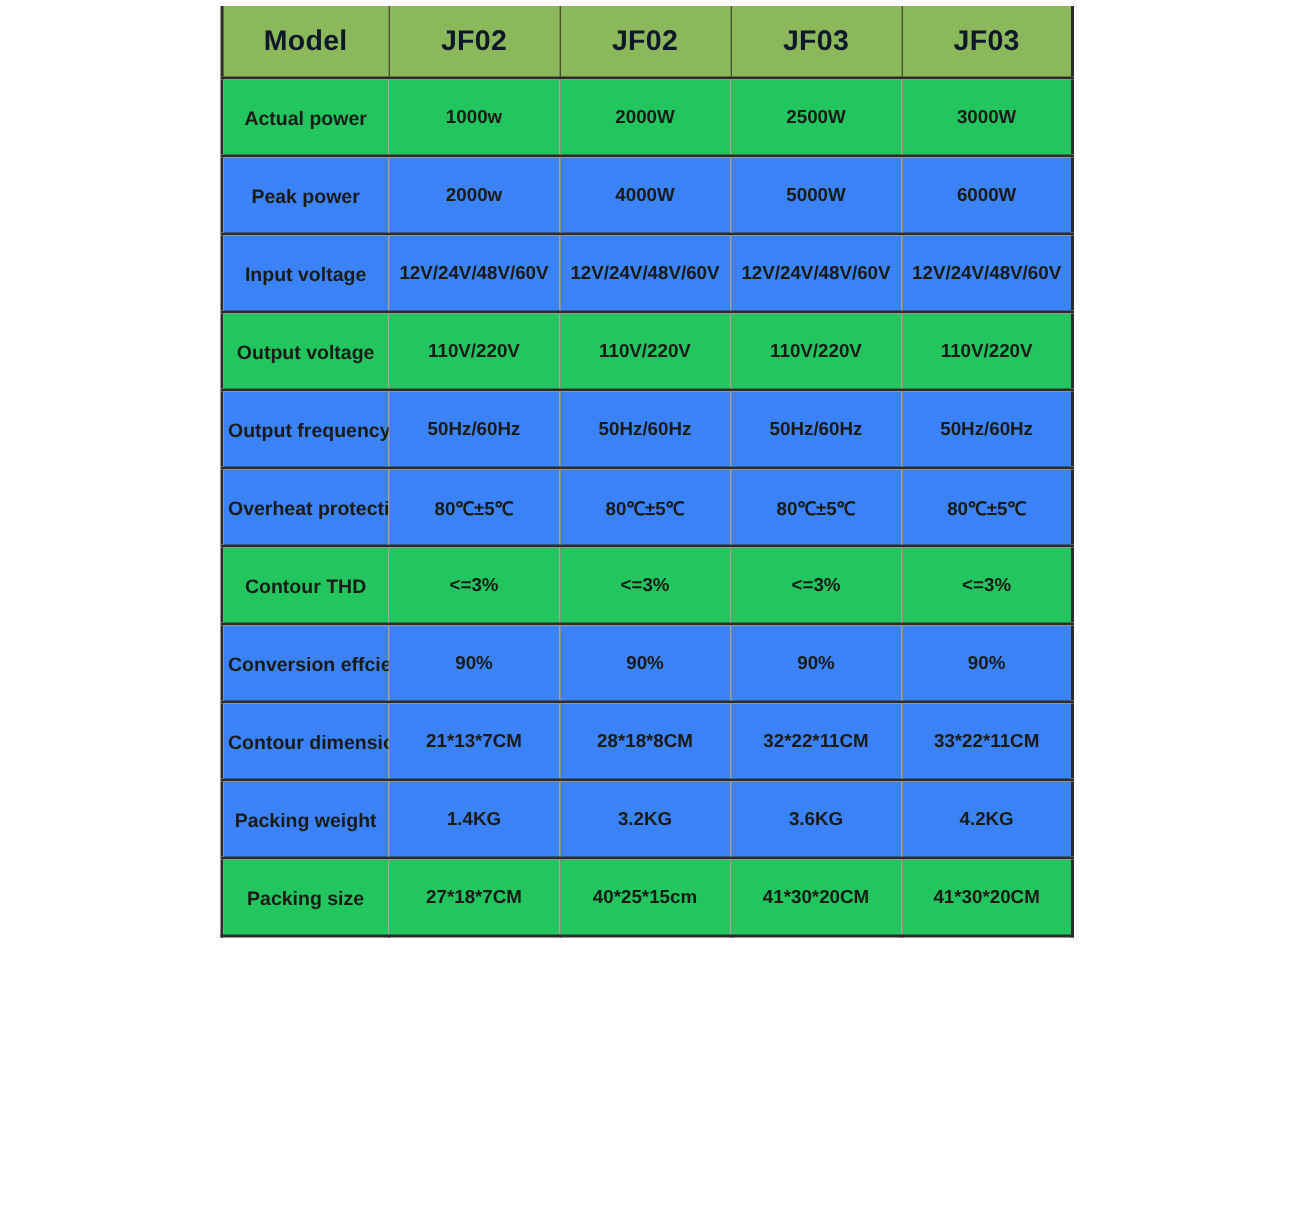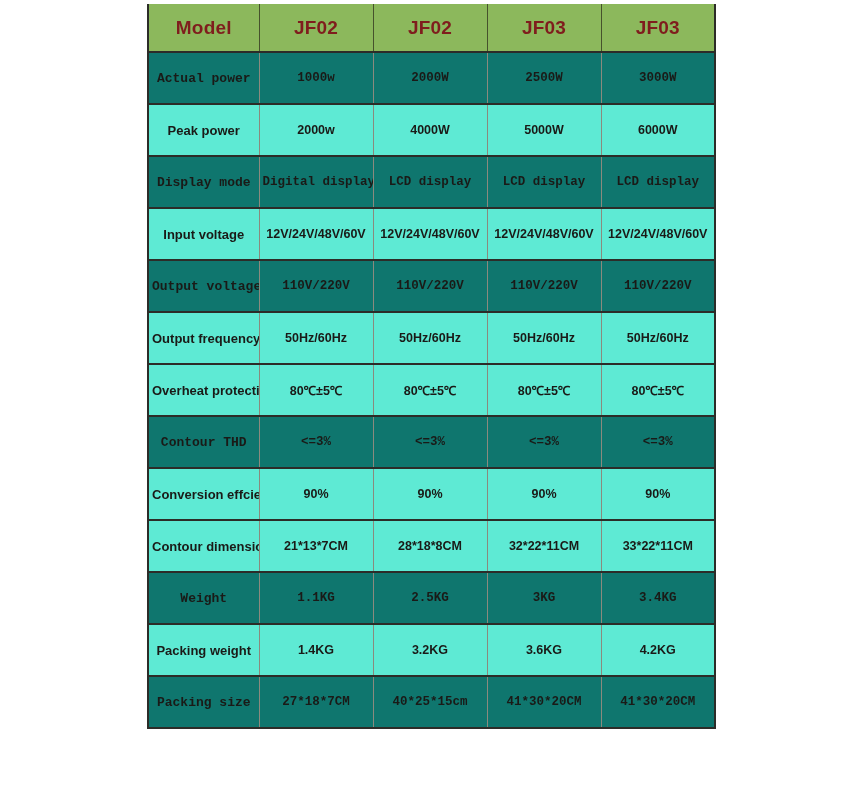--- a/index.html
+++ b/index.html
@@ -30,21 +30,21 @@
     table-layout: fixed;
     border-left: 2px solid #2c2c28;
     border-right: 2px solid #2c2c28;
     border-bottom: 2px solid #2c2c28;
   }
   #spec-table col.c-label { width: 111px; }
   #spec-table col.c-data  { width: 114px; }
 
   #spec-table thead th {
     background: #8cb85c;
-    color: #7f1d1d;
+    color: #0f172a;
     font-size: 19px;
     font-weight: bold;
     text-align: center;
     height: 47px;
     padding: 0 2px;
     border-right: 1px solid #46522c;
     border-bottom: 2px solid #2c2c28;
     letter-spacing: 0.2px;
   }
   #spec-table thead th:last-child { border-right: none; }
@@ -58,22 +58,22 @@
     color: #1a1a17;
     padding: 0 3px;
     border-right: 1px solid #8a8a7e;
     border-bottom: 2px solid #2c2c28;
     white-space: nowrap;
     overflow: hidden;
   }
   #spec-table tbody td:last-child { border-right: none; }
   #spec-table tbody tr:last-child td { border-bottom: none; }
 
-  #spec-table tbody tr.band-tint td { background: #0f766e; font-family: Liberation Mono, monospace; }
-  #spec-table tbody tr.band-plain td { background: #5eead4; }
+  #spec-table tbody tr.band-tint td { background: #22c55e; }
+  #spec-table tbody tr.band-plain td { background: #3b82f6; }
 
   #spec-table tbody td.cell-label { font-size: 13px; }
 </style>
 </head>
 <body>
 
 <div id="spec-sheet">
   <table id="spec-table">
     <colgroup>
       <col class="c-label">
@@ -98,27 +98,20 @@
           <td class="cell-value">2000W</td>
           <td class="cell-value">2500W</td>
           <td class="cell-value">3000W</td>
         </tr>
         <tr class="band-plain">
           <td class="cell-label">Peak power</td>
           <td class="cell-value">2000w</td>
           <td class="cell-value">4000W</td>
           <td class="cell-value">5000W</td>
           <td class="cell-value">6000W</td>
-        </tr>
-        <tr class="band-tint">
-          <td class="cell-label">Display mode</td>
-          <td class="cell-value">Digital display</td>
-          <td class="cell-value">LCD display</td>
-          <td class="cell-value">LCD display</td>
-          <td class="cell-value">LCD display</td>
         </tr>
         <tr class="band-plain">
           <td class="cell-label">Input voltage</td>
           <td class="cell-value">12V/24V/48V/60V</td>
           <td class="cell-value">12V/24V/48V/60V</td>
           <td class="cell-value">12V/24V/48V/60V</td>
           <td class="cell-value">12V/24V/48V/60V</td>
         </tr>
         <tr class="band-tint">
           <td class="cell-label">Output voltage</td>
@@ -155,27 +148,20 @@
           <td class="cell-value">90%</td>
           <td class="cell-value">90%</td>
         </tr>
         <tr class="band-plain">
           <td class="cell-label">Contour dimension</td>
           <td class="cell-value">21*13*7CM</td>
           <td class="cell-value">28*18*8CM</td>
           <td class="cell-value">32*22*11CM</td>
           <td class="cell-value">33*22*11CM</td>
         </tr>
-        <tr class="band-tint">
-          <td class="cell-label">Weight</td>
-          <td class="cell-value">1.1KG</td>
-          <td class="cell-value">2.5KG</td>
-          <td class="cell-value">3KG</td>
-          <td class="cell-value">3.4KG</td>
-        </tr>
         <tr class="band-plain">
           <td class="cell-label">Packing weight</td>
           <td class="cell-value">1.4KG</td>
           <td class="cell-value">3.2KG</td>
           <td class="cell-value">3.6KG</td>
           <td class="cell-value">4.2KG</td>
         </tr>
         <tr class="band-tint">
           <td class="cell-label">Packing size</td>
           <td class="cell-value">27*18*7CM</td>

